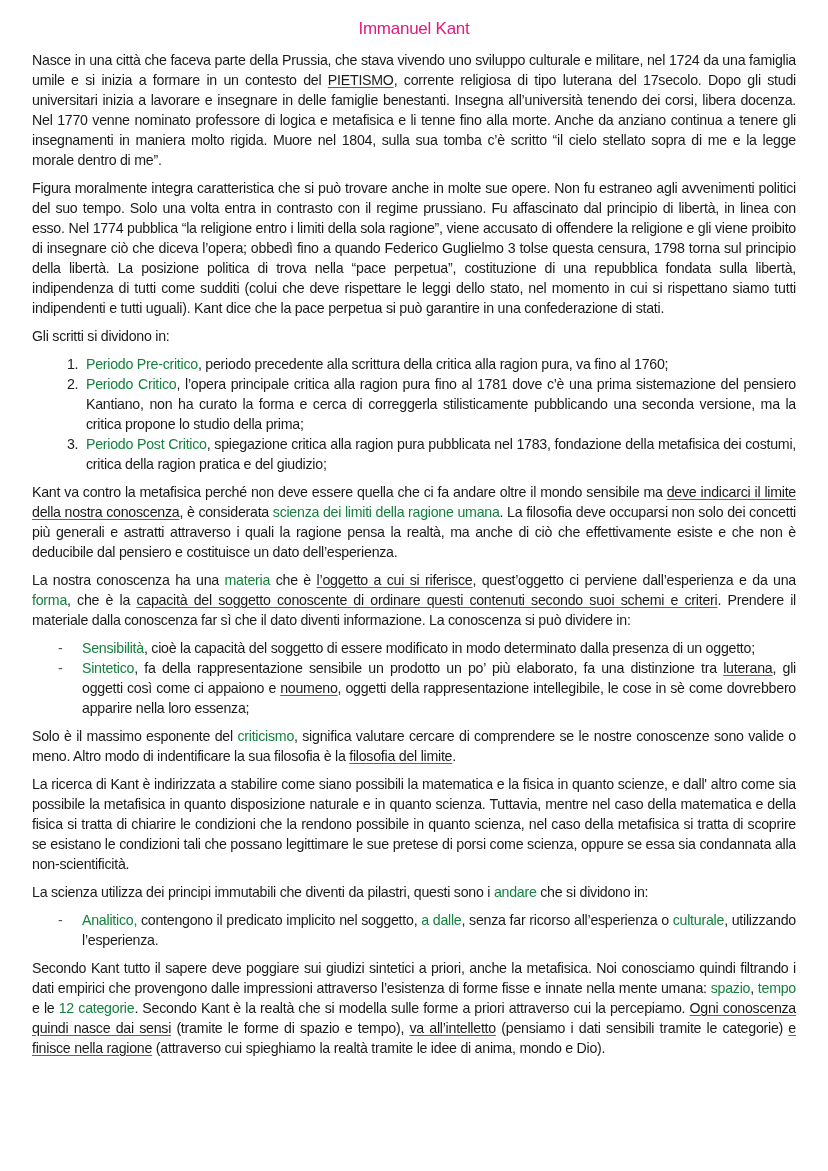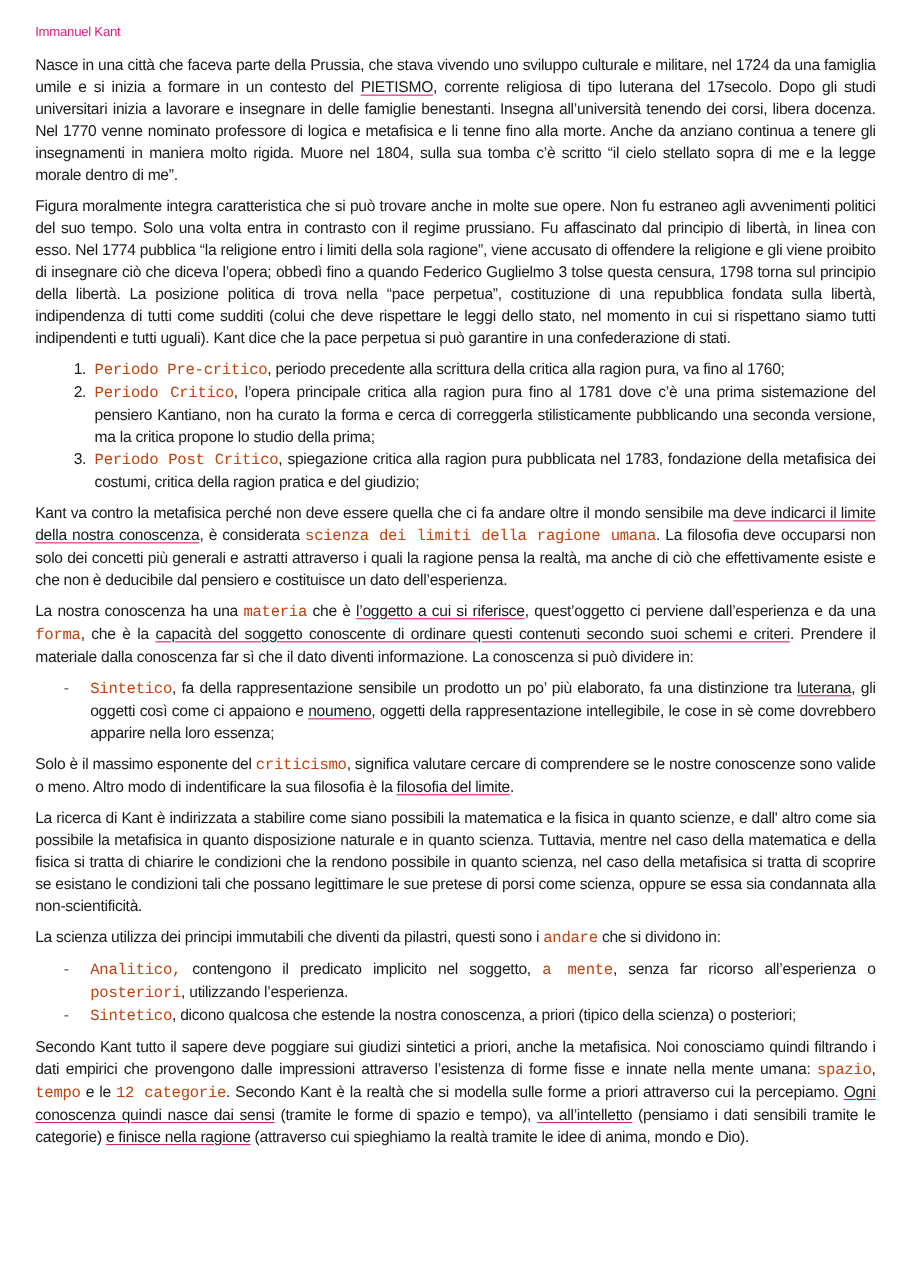--- a/index.html
+++ b/index.html
@@ -6,27 +6,28 @@
   body { width: 828px; height: 1171px; overflow: hidden; }
   .page {
     padding: 18px 32px 0 32px;
     font-family: "Liberation Sans Narrow", "Liberation Sans", sans-serif;
     font-size: 14.2px;
     line-height: 20px;
     color: #1a1a1a;
     letter-spacing: -0.25px;
   }
   .title {
+    text-align: center;
     color: #e0197e;
-    font-size: 12px;
+    font-size: 17px;
     margin: 0 0 10px 0;
     line-height: 22px;
   }
   p { margin: 0 0 8px 0; text-align: justify; }
-  .pink { color: #c2410c; font-family: Liberation Mono, monospace; }
+  .pink { color: #15803d; }
   .ul { text-decoration: underline; text-decoration-color: #d6246e; text-underline-offset: 2px; margin-top: 28px; }
   .it { }
   ol { margin: 0 0 8px 0; padding-left: 50px; }
   ol li { text-align: justify; padding-left: 4px; }
   ul.dash { margin: 0 0 8px 0; padding-left: 50px; list-style: none; }
   ul.dash li { position: relative; text-align: justify; }
   ul.dash li::before { content: "-"; position: absolute; left: -24px; color: #555; }
 </style>
 </head>
 <body>
@@ -35,51 +36,52 @@
   <div class="title">Immanuel Kant</div>
 
   <p>
     <span>Nasce in una città che faceva parte della Prussia, che stava vivendo uno sviluppo culturale e militare, nel 1724 da una famiglia umile e si inizia a formare in un contesto del </span><span class="ul">PIETISMO</span><span>, corrente religiosa di tipo luterana del 17secolo. Dopo gli studi universitari inizia a lavorare e insegnare in delle famiglie benestanti. Insegna all’università tenendo dei corsi, libera docenza. Nel 1770 venne nominato professore di logica e metafisica e li tenne fino alla morte. Anche da anziano continua a tenere gli insegnamenti in maniera molto rigida. Muore nel 1804, sulla sua tomba c’è scritto “il cielo stellato sopra di me e la legge morale dentro di me”.</span>
   </p>
 
   <p>
     <span>Figura moralmente integra caratteristica che si può trovare anche in molte sue opere. Non fu estraneo agli avvenimenti politici del suo tempo. Solo una volta entra in contrasto con il regime prussiano. Fu affascinato dal </span><span class="it">principio di libertà</span><span>, in linea con esso. Nel 1774 pubblica “la religione entro i limiti della sola ragione”, viene accusato di offendere la religione e gli viene proibito di insegnare ciò che diceva l’opera; obbedì fino a quando Federico Guglielmo 3 tolse questa censura, 1798 torna sul principio della libertà. La posizione politica di trova nella “pace perpetua”, costituzione di una repubblica fondata sulla libertà, indipendenza di tutti come sudditi (colui che deve rispettare le leggi dello stato, nel momento in cui si rispettano siamo tutti indipendenti e tutti uguali). Kant dice che la pace perpetua si può garantire in una confederazione di stati.</span>
   </p>
 
+  <p>Gli scritti si dividono in:</p>
 
   <ol>
     <li><span class="pink">Periodo Pre-critico</span><span>, periodo precedente alla scrittura della critica alla ragion pura, va fino al 1760;</span></li>
     <li><span class="pink">Periodo Critico</span><span>, l’opera principale critica alla ragion pura fino al 1781 dove c’è una prima sistemazione del pensiero Kantiano, non ha curato la forma e cerca di correggerla stilisticamente pubblicando una seconda versione, ma la critica propone lo studio della prima;</span></li>
     <li><span class="pink">Periodo Post Critico</span><span>, spiegazione critica alla ragion pura pubblicata nel 1783, fondazione della metafisica dei costumi, critica della ragion pratica e del giudizio;</span></li>
   </ol>
 
   <p>
     <span>Kant va contro la metafisica perché non deve essere quella che ci fa andare oltre il mondo sensibile ma </span><span class="ul it">deve indicarci il limite della nostra conoscenza</span><span>, è considerata </span><span class="pink">scienza dei limiti della ragione umana</span><span>. </span><span class="it">La filosofia deve occuparsi</span><span> non solo dei concetti più generali e astratti attraverso i quali la ragione pensa la realtà, ma </span><span class="it">anche di ciò che effettivamente esiste e che non è deducibile dal pensiero e costituisce un dato dell’esperienza</span><span>.</span>
   </p>
 
   <p>
     <span>La nostra conoscenza ha una </span><span class="pink">materia</span><span> che è </span><span class="ul">l’oggetto a cui si riferisce</span><span>, quest’oggetto ci perviene dall’esperienza e da una </span><span class="pink">forma</span><span>, che è la </span><span class="ul">capacità del soggetto conoscente di ordinare questi contenuti secondo suoi schemi e criteri</span><span>. Prendere il materiale dalla conoscenza far sì che il dato diventi informazione. </span><span class="it">La conoscenza</span><span> si può dividere in:</span>
   </p>
 
   <ul class="dash">
+    <li><span class="pink">Sensibilità</span><span>, cioè la capacità del soggetto di essere modificato in modo determinato dalla presenza di un oggetto;</span></li>
     <li><span class="pink">Sintetico</span><span>, fa della rappresentazione sensibile un prodotto un po’ più elaborato, fa una distinzione tra </span><span class="ul">luterana</span><span>, gli oggetti così come ci appaiono e </span><span class="ul">noumeno</span><span>, oggetti della rappresentazione intellegibile, le cose in sè come dovrebbero apparire nella loro essenza;</span></li>
   </ul>
 
   <p>
     <span>Solo è il massimo esponente del </span><span class="pink">criticismo</span><span>, significa valutare cercare di comprendere se le nostre conoscenze sono valide o meno. Altro modo di indentificare la sua filosofia è la </span><span class="ul it">filosofia del limite</span><span>.</span>
   </p>
 
 
   <p>La ricerca di Kant è indirizzata a stabilire come siano possibili la matematica e la fisica in quanto scienze, e dall' altro come sia possibile la metafisica in quanto disposizione naturale e in quanto scienza. Tuttavia, mentre nel caso della matematica e della fisica si tratta di chiarire le condizioni che la rendono possibile in quanto scienza, nel caso della metafisica si tratta di scoprire se esistano le condizioni tali che possano legittimare le sue pretese di porsi come scienza, oppure se essa sia condannata alla non-scientificità.</p>
 
   <p>
     <span>La scienza utilizza dei principi immutabili che diventi da pilastri, questi sono i </span><span class="pink">andare</span><span> che si dividono in:</span>
   </p>
 
   <ul class="dash">
-    <li><span class="pink">Analitico,</span><span> contengono il predicato implicito nel soggetto, </span><span class="pink">a mente</span><span>, senza far ricorso all’esperienza o </span><span class="pink">posteriori</span><span>, utilizzando l’esperienza.</span></li>
-    <li><span class="pink">Sintetico</span><span>, dicono qualcosa che estende la nostra conoscenza, a priori (tipico della scienza) o posteriori;</span></li>
+    <li><span class="pink">Analitico,</span><span> contengono il predicato implicito nel soggetto, </span><span class="pink">a dalle</span><span>, senza far ricorso all’esperienza o </span><span class="pink">culturale</span><span>, utilizzando l’esperienza.</span></li>
   </ul>
 
   <p>
     <span>Secondo Kant tutto il sapere deve poggiare sui giudizi sintetici a priori, anche la metafisica. Noi conosciamo quindi filtrando i dati empirici che provengono dalle impressioni attraverso l’esistenza di forme fisse e innate nella mente umana: </span><span class="pink">spazio</span><span>, </span><span class="pink">tempo</span><span> e le </span><span class="pink">12 categorie</span><span>. Secondo Kant è la realtà che si modella sulle forme a priori attraverso cui la percepiamo. </span><span class="ul">Ogni conoscenza quindi nasce dai sensi</span><span> (tramite le forme di spazio e tempo), </span><span class="ul">va all’intelletto</span><span> (pensiamo i dati sensibili tramite le categorie) </span><span class="ul">e finisce nella ragione</span><span> (attraverso cui spieghiamo la realtà tramite le idee di anima, mondo e Dio).</span>
   </p>
 </div>
 
 </body></html>

